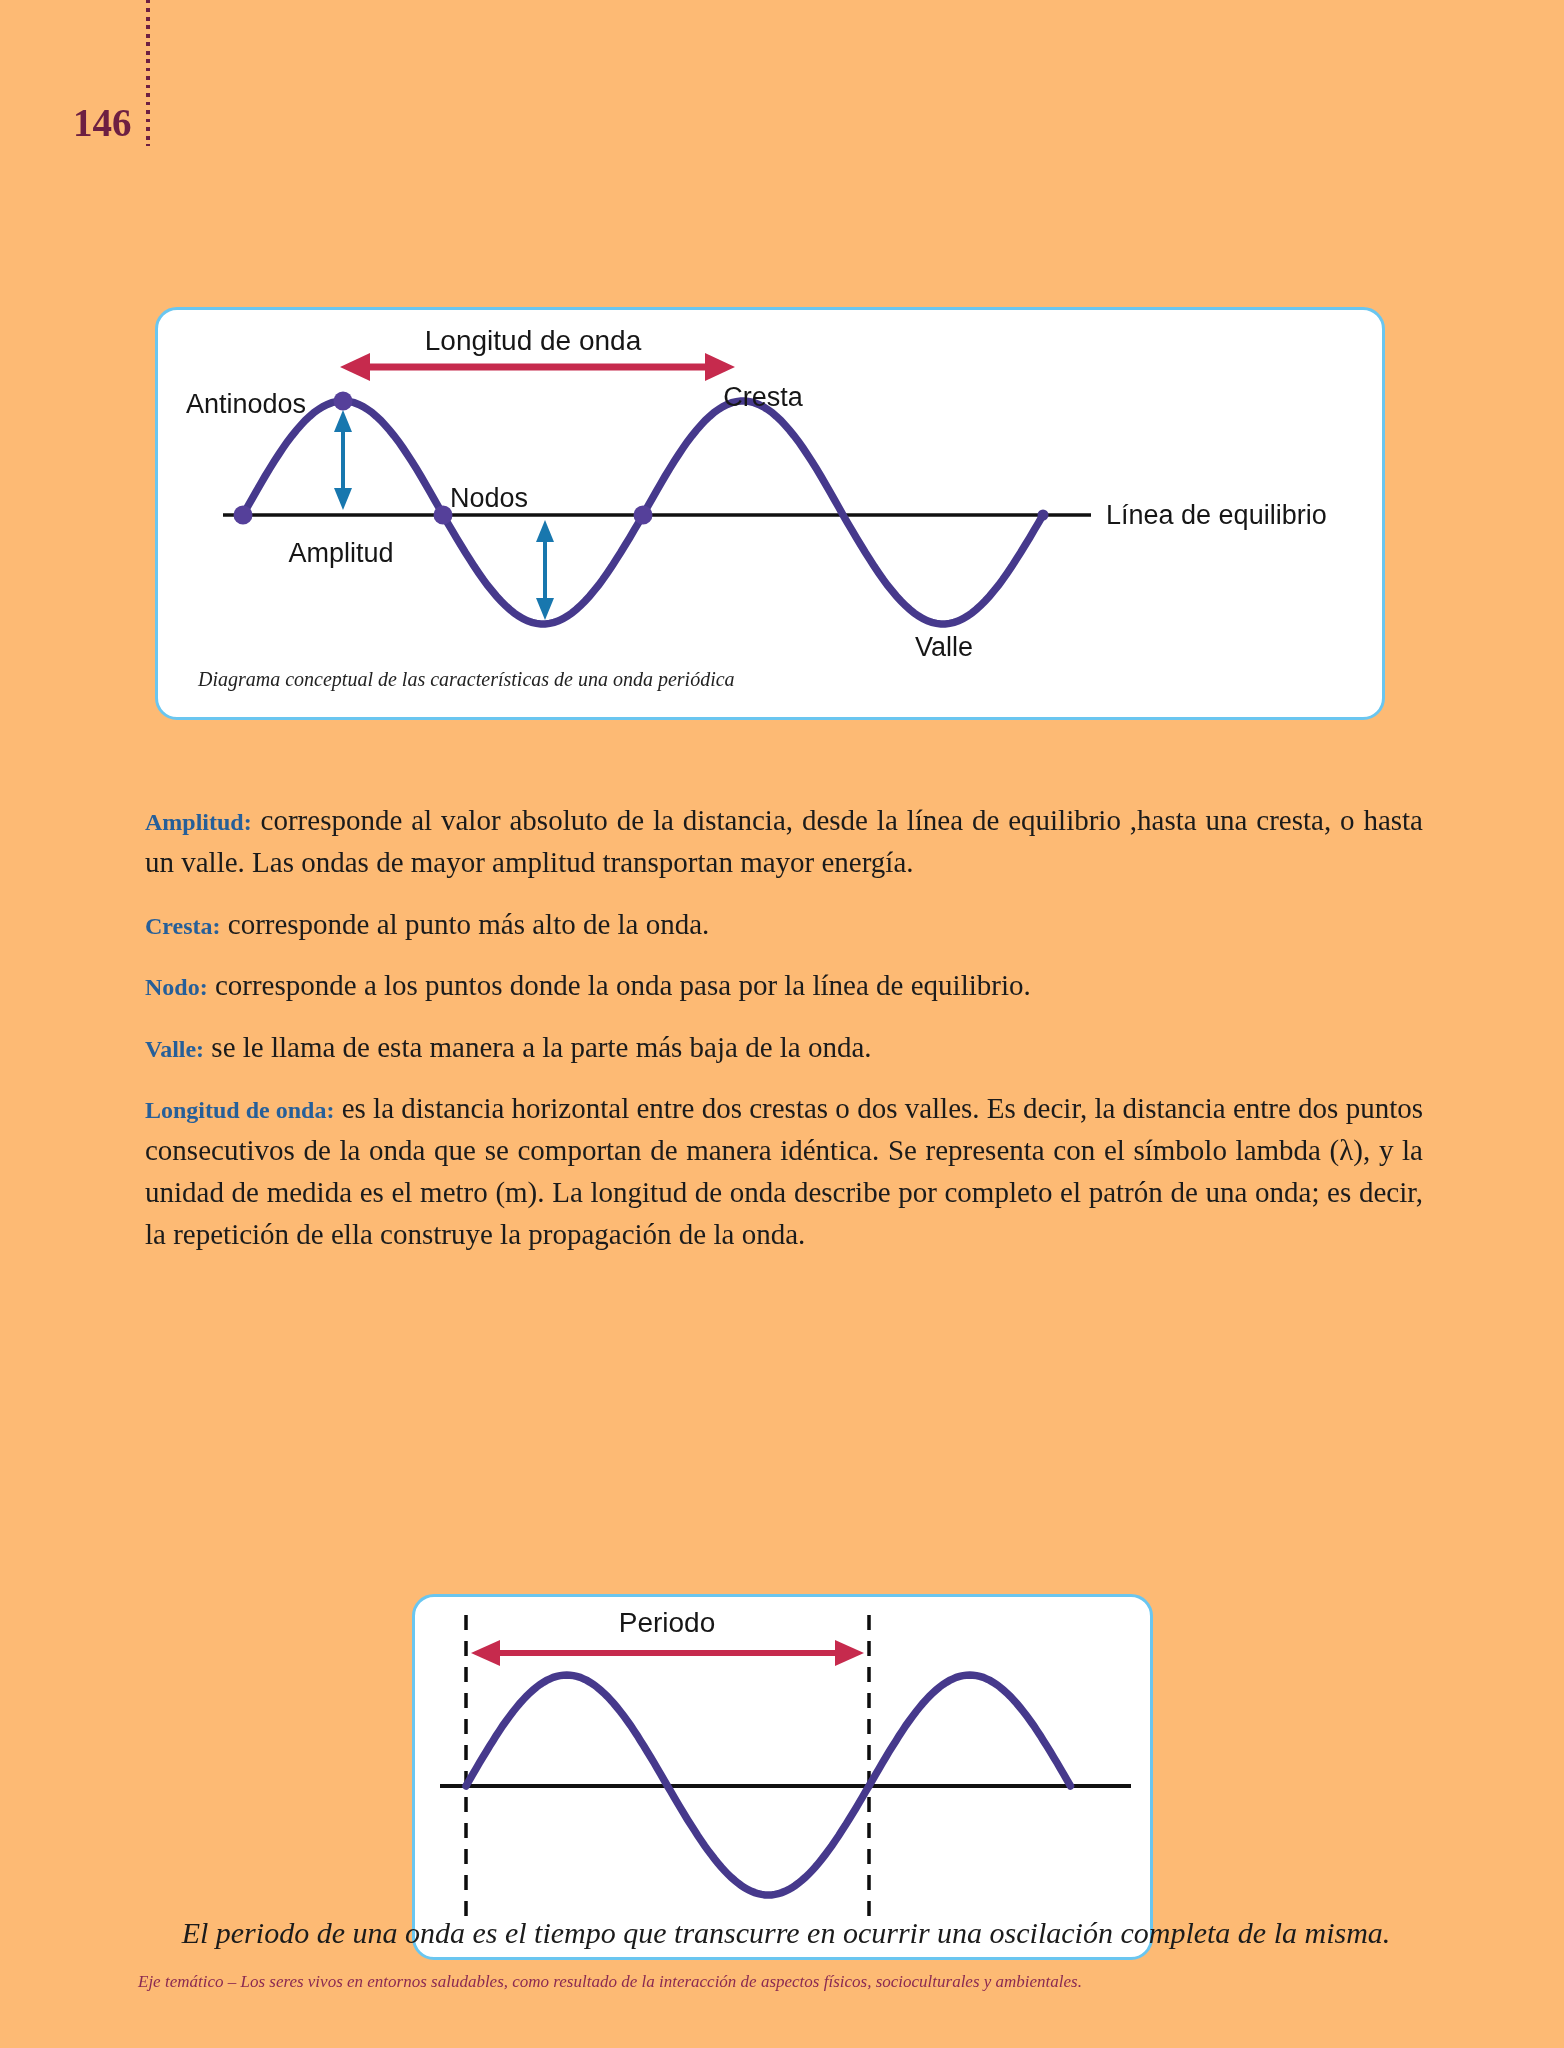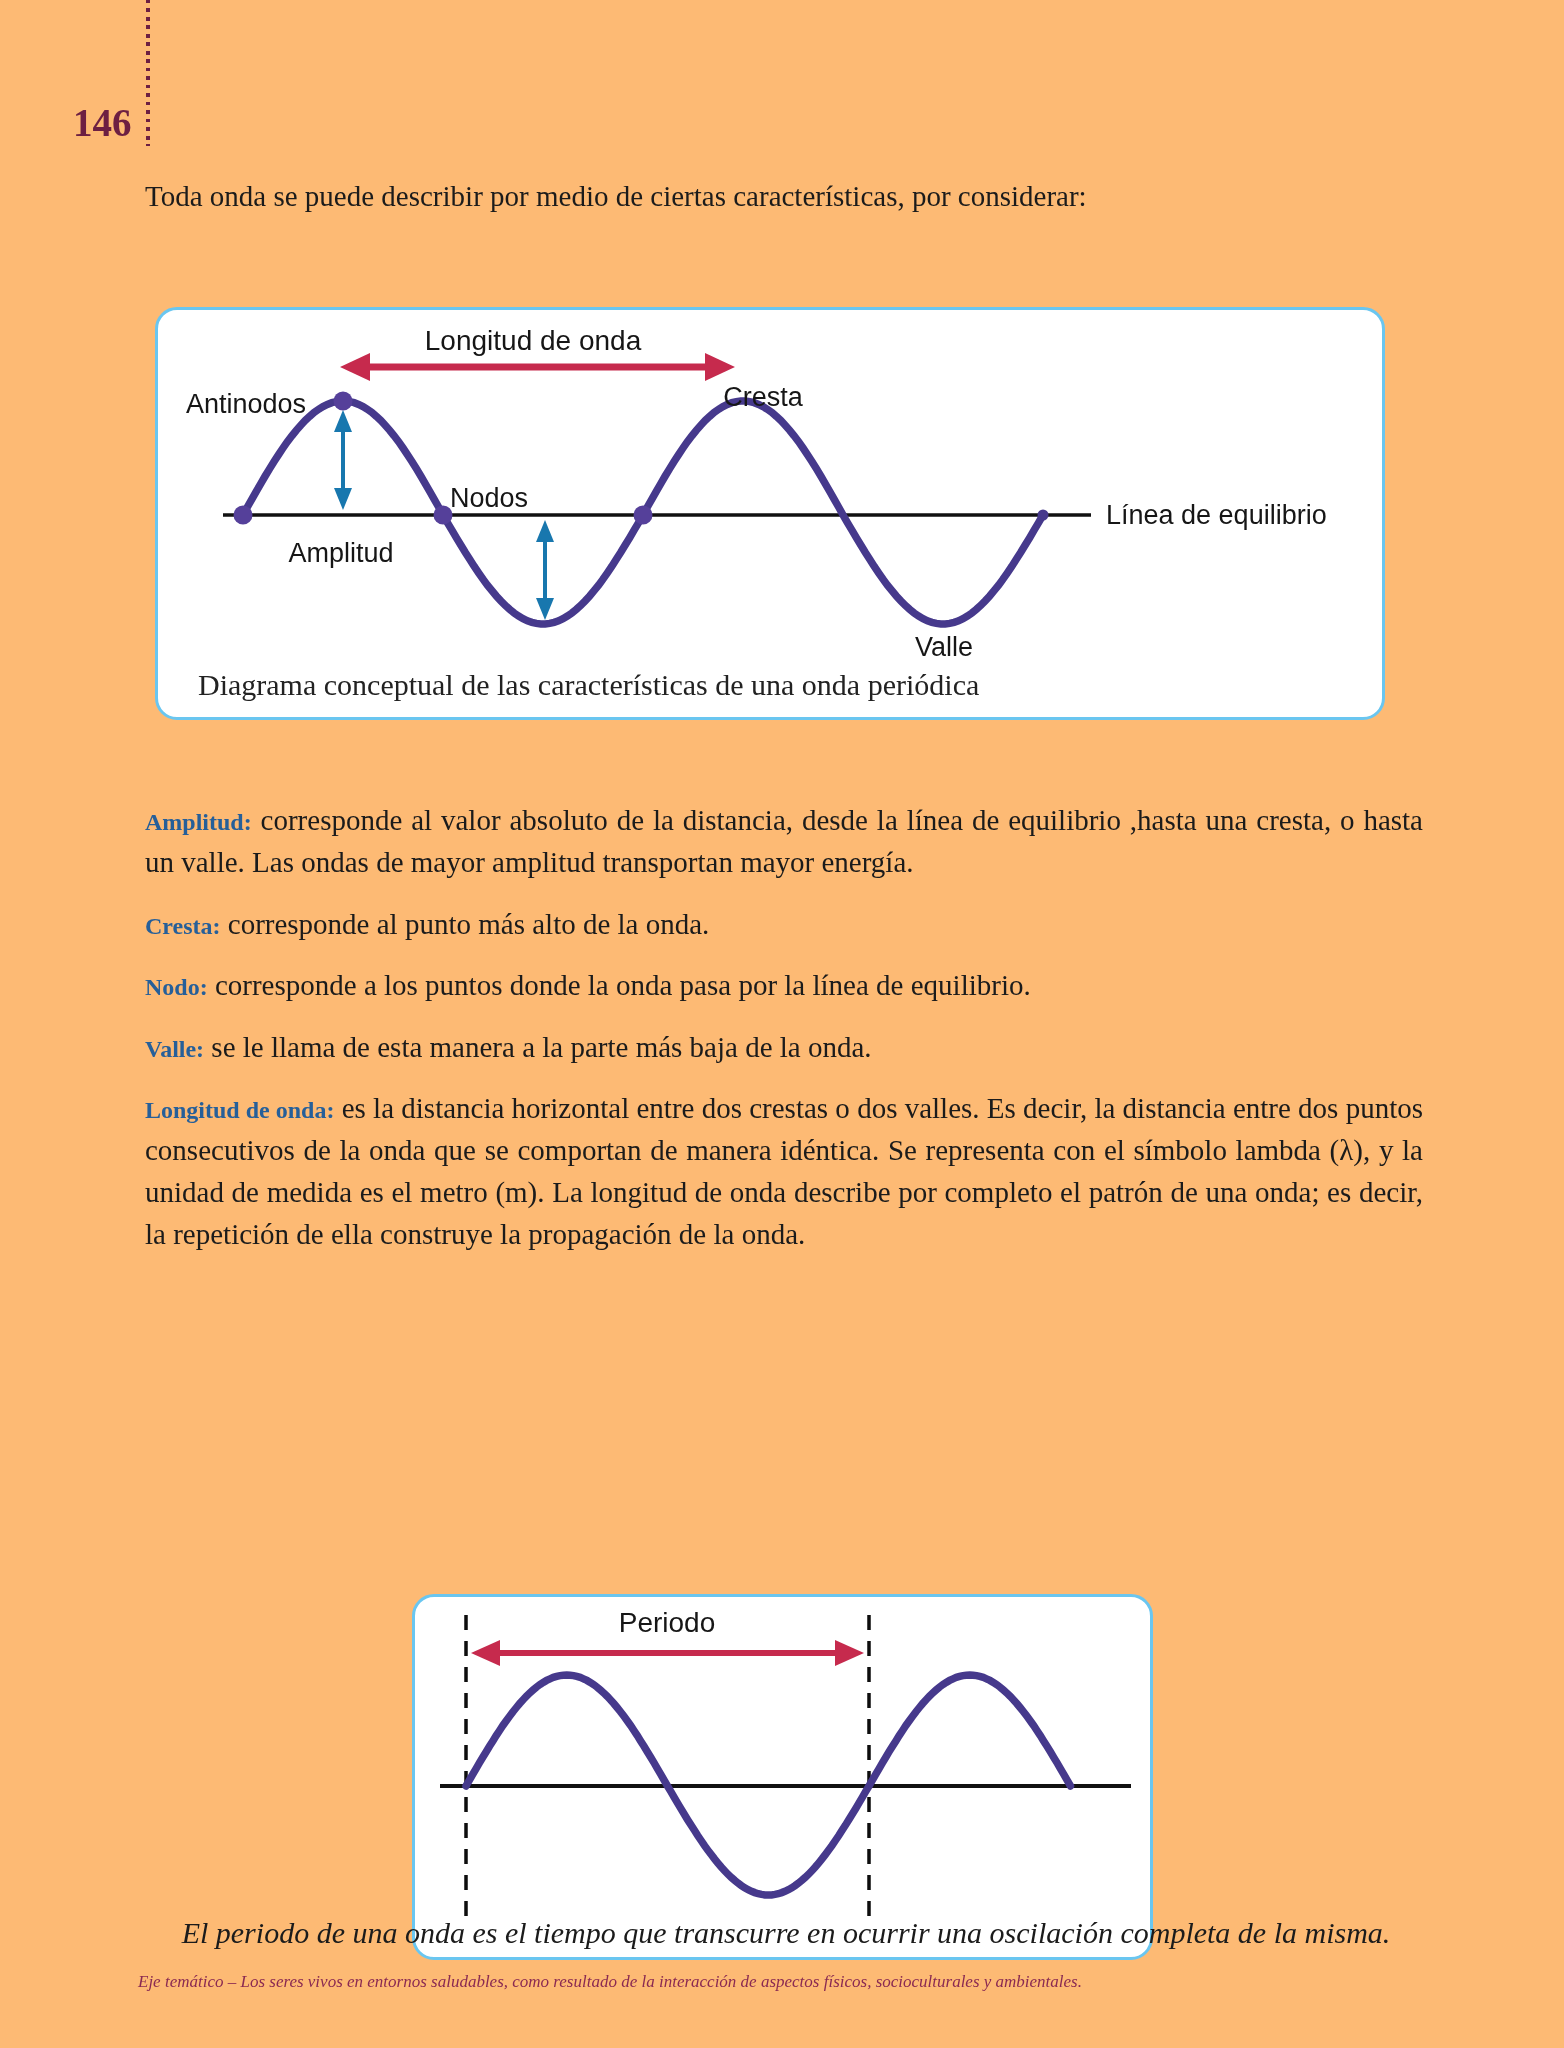--- a/index.html
+++ b/index.html
@@ -15,21 +15,21 @@
 
   
   .figbox{position:absolute;border:3px solid #6ac6f0;border-radius:22px;background:#fff;box-sizing:border-box;margin:0;}
   .fig1{left:155px;top:307px;width:1230px;height:413px;}
   .fig2{left:412px;top:1594px;width:741px;height:366px;}
   .figbox svg{position:absolute;left:0;top:0;}
 
   .diagram-label{font-family:"Liberation Sans", sans-serif;fill:#161616;font-size:27px;}
   .diagram-label-big{font-family:"Liberation Sans", sans-serif;fill:#161616;font-size:28px;}
 
-  .fig-caption{position:absolute;left:40px;top:358px;font-size:30px;color:#222;
+  .fig-caption{position:absolute;left:40px;top:358px;font-style:italic;font-size:20px;color:#222;
                font-family:"Liberation Serif", serif;}
 
   
   .def{position:absolute;left:145px;width:1278px;margin:0;font-size:29px;line-height:42px;text-align:justify;}
   .def.last-short{text-align:left;}
   .term{color:#265f99;font-weight:bold;font-size:24px;line-height:1;}
   .def-1{top:799px;}
   .def-2{top:903px;}
   .def-3{top:964px;}
   .def-4{top:1026px;}
@@ -42,21 +42,20 @@
           font-style:italic;font-size:17px;color:#8a2a52;}
 </style>
 </head>
 <body>
 
 <div class="page">
 
   <div class="margin-dots"></div>
   <div class="page-number">146</div>
 
-  <p class="intro">Toda onda se puede describir por medio de ciertas características, por considerar:</p>
 
   <figure class="figbox fig1">
     <svg width="1224" height="407" viewBox="0 0 1224 407">
 
       <line x1="65" y1="205" x2="933" y2="205" stroke="#111" stroke-width="3.5"></line>
       <text class="diagram-label" x="948" y="214">Línea de equilibrio</text>
 
       <g>
         <line x1="206" y1="57" x2="553" y2="57" stroke="#c62a4d" stroke-width="7"></line>
         <polygon points="182,57 212,43 212,71" fill="#c62a4d"></polygon>

